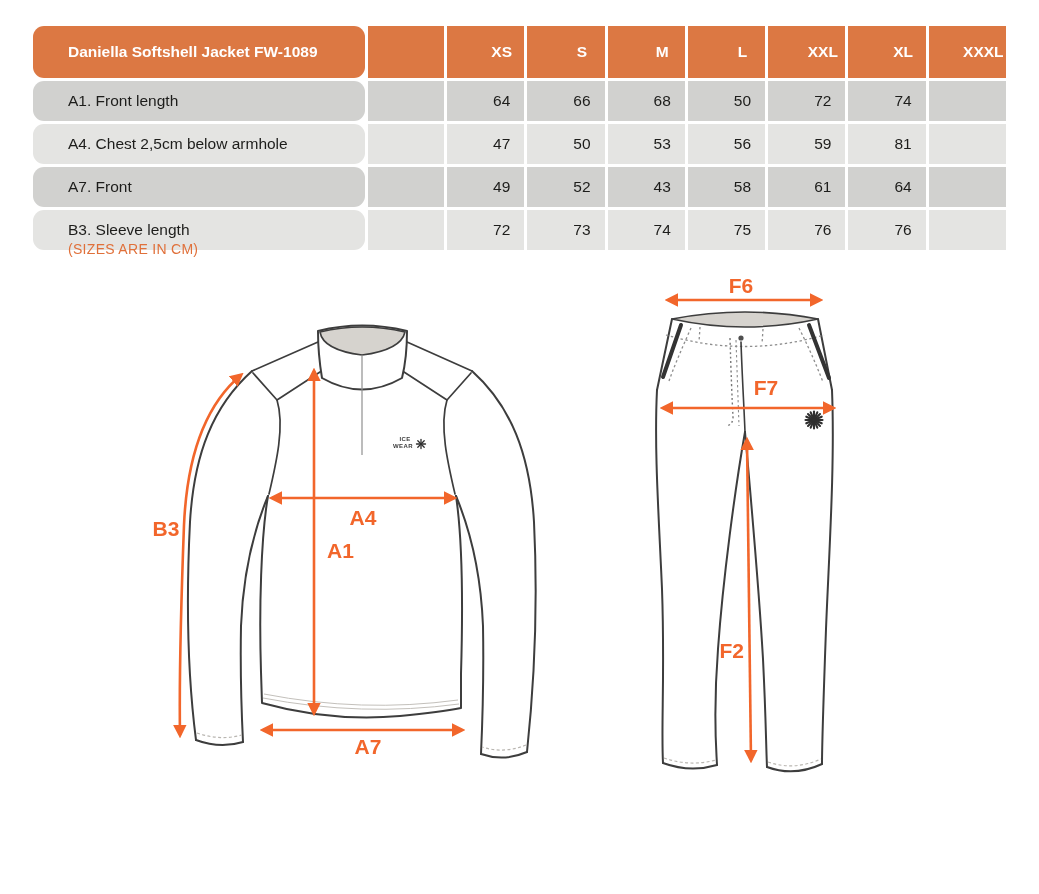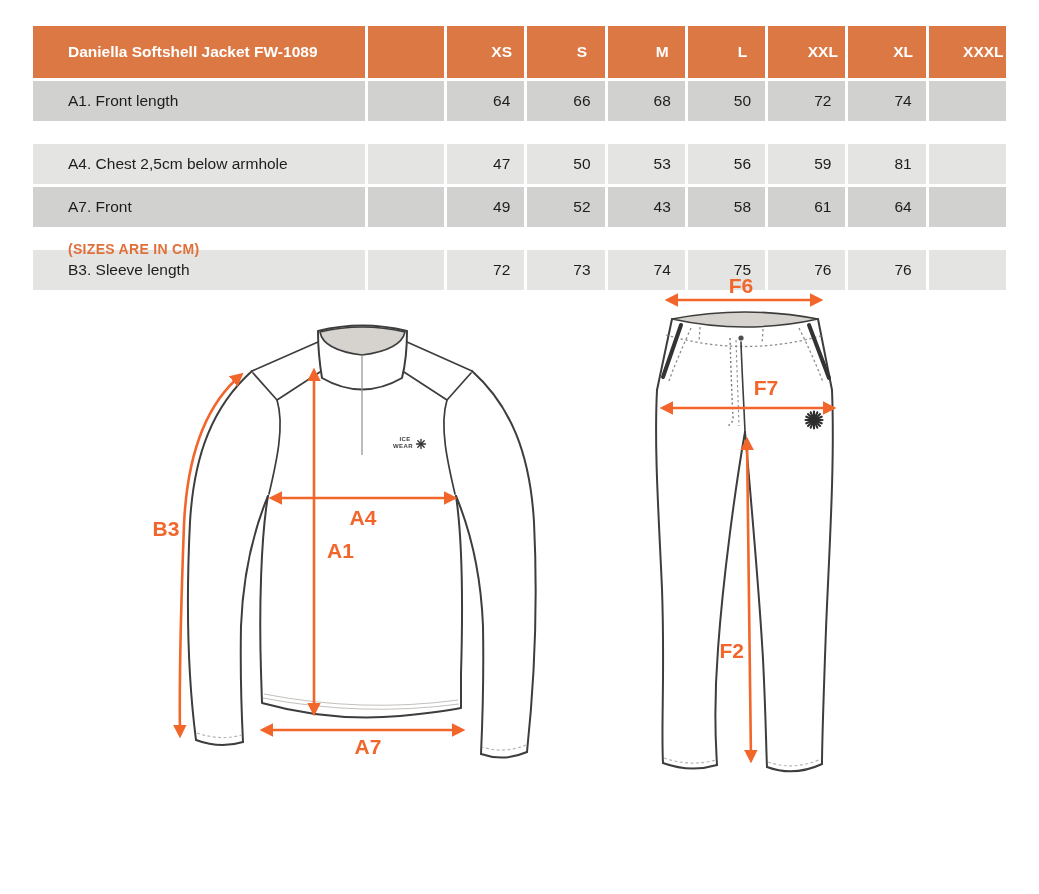--- a/index.html
+++ b/index.html
@@ -13,26 +13,26 @@
     position:absolute; left:33px; top:26px; width:973px;
     display:grid;
     grid-template-columns:332px 76px repeat(7, 1fr);
     gap:3px;
   }
   .cell { display:flex; align-items:center; justify-content:center; box-sizing:border-box;padding-left:32px; }
   .hcell { height:52px; background:var(--header-bg); color:var(--header-text);
            font-weight:bold; font-size:15.5px; }
   .dcell { height:40px; font-size:15.5px; color:var(--cell-text); }
   .dcell.dark  { background:var(--row-dark); }
-  .dcell.light { background:var(--row-light);margin-top:20px; }
-  .left-align { justify-content:flex-start; padding-left:35px; }
+  .dcell.light { background:var(--row-light); }
+  .left-align { justify-content:flex-start; padding-left:35px;border-radius:11px; }
 
   .sizes-note {
     position:absolute; left:68px; top:241px;
-    color:var(--note-text); font-size:14px; font-weight:bold; letter-spacing:.3px;
+    color:var(--note-text); font-size:14px; font-weight:normal; letter-spacing:.3px;
   }
 
   
   .diagram-svg { position:absolute; left:0; top:274px; }
 
   .outline { stroke:var(--outline); stroke-width:2; fill:none;
              stroke-linecap:round; stroke-linejoin:round; }
   .fill-white { fill:#ffffff; }
   .gray-fill { fill:var(--inner-gray); stroke:var(--outline); stroke-width:1.6;
                stroke-linejoin:round; }

